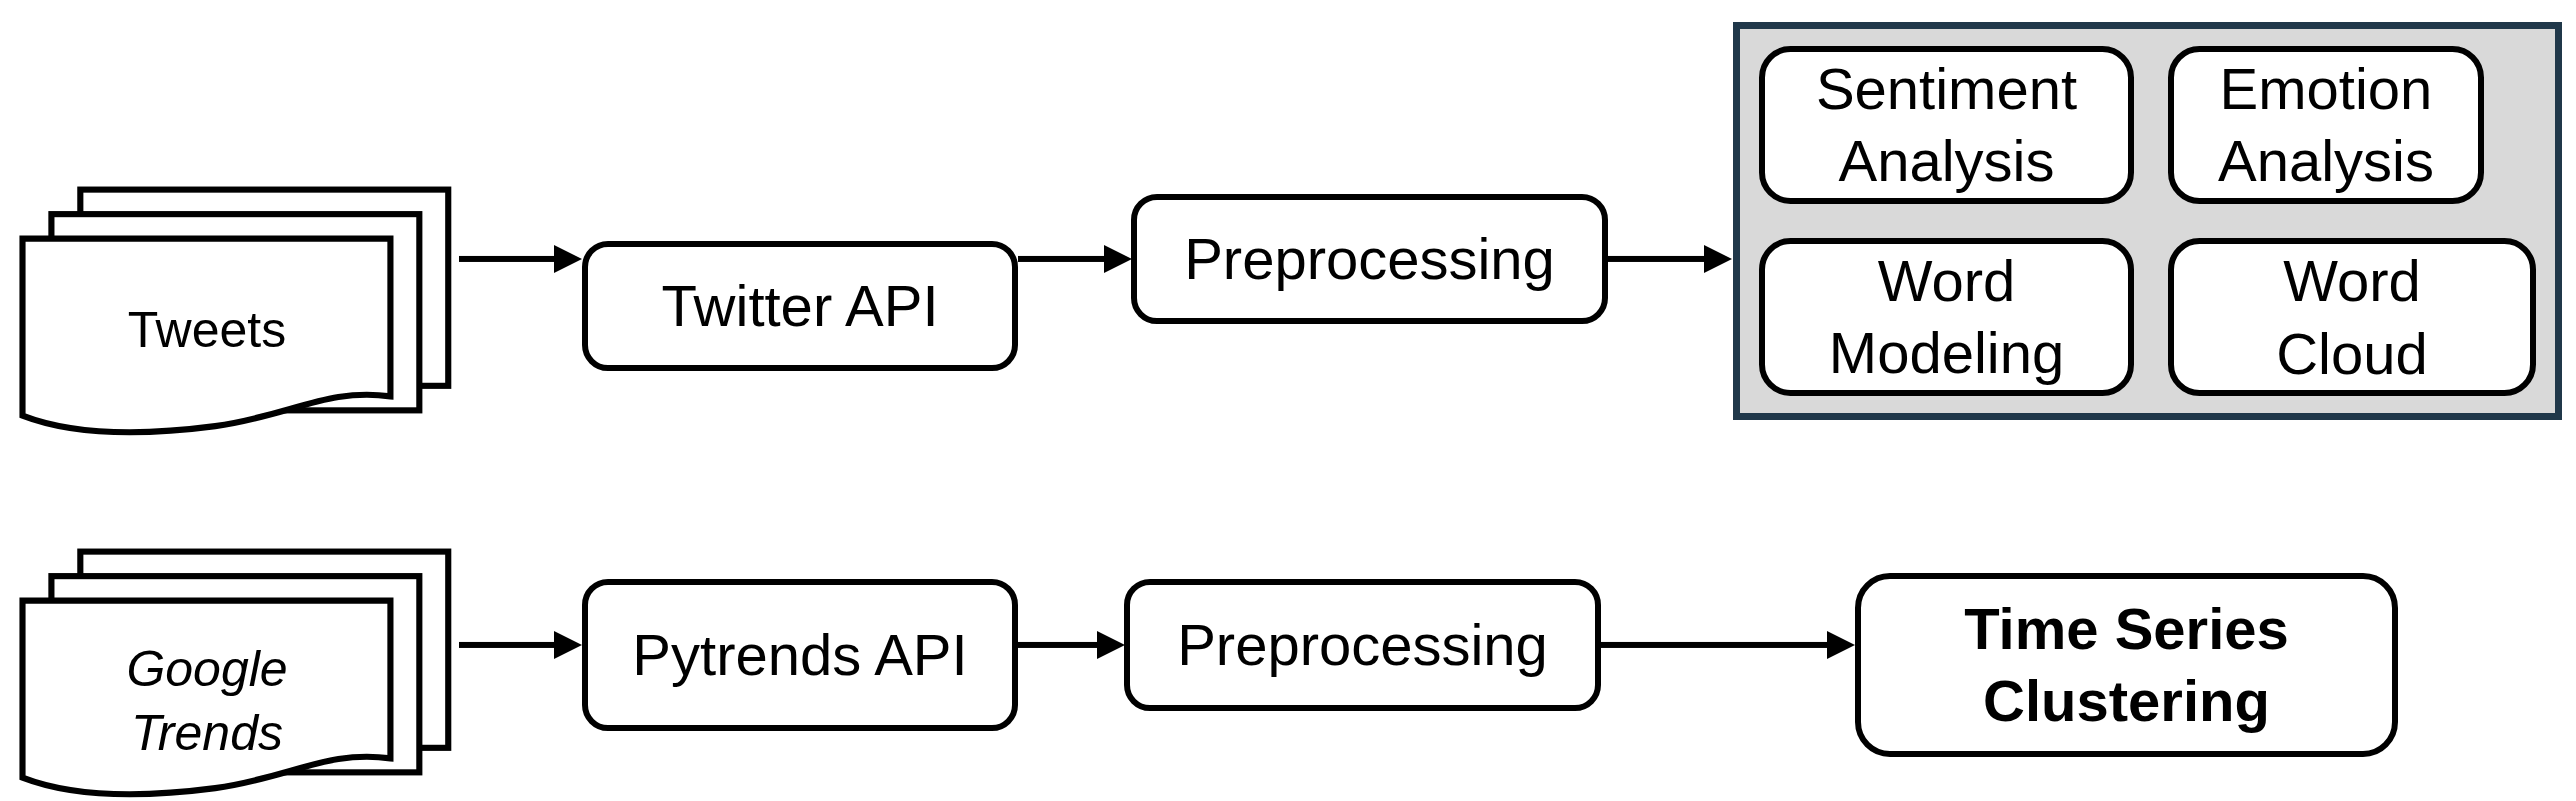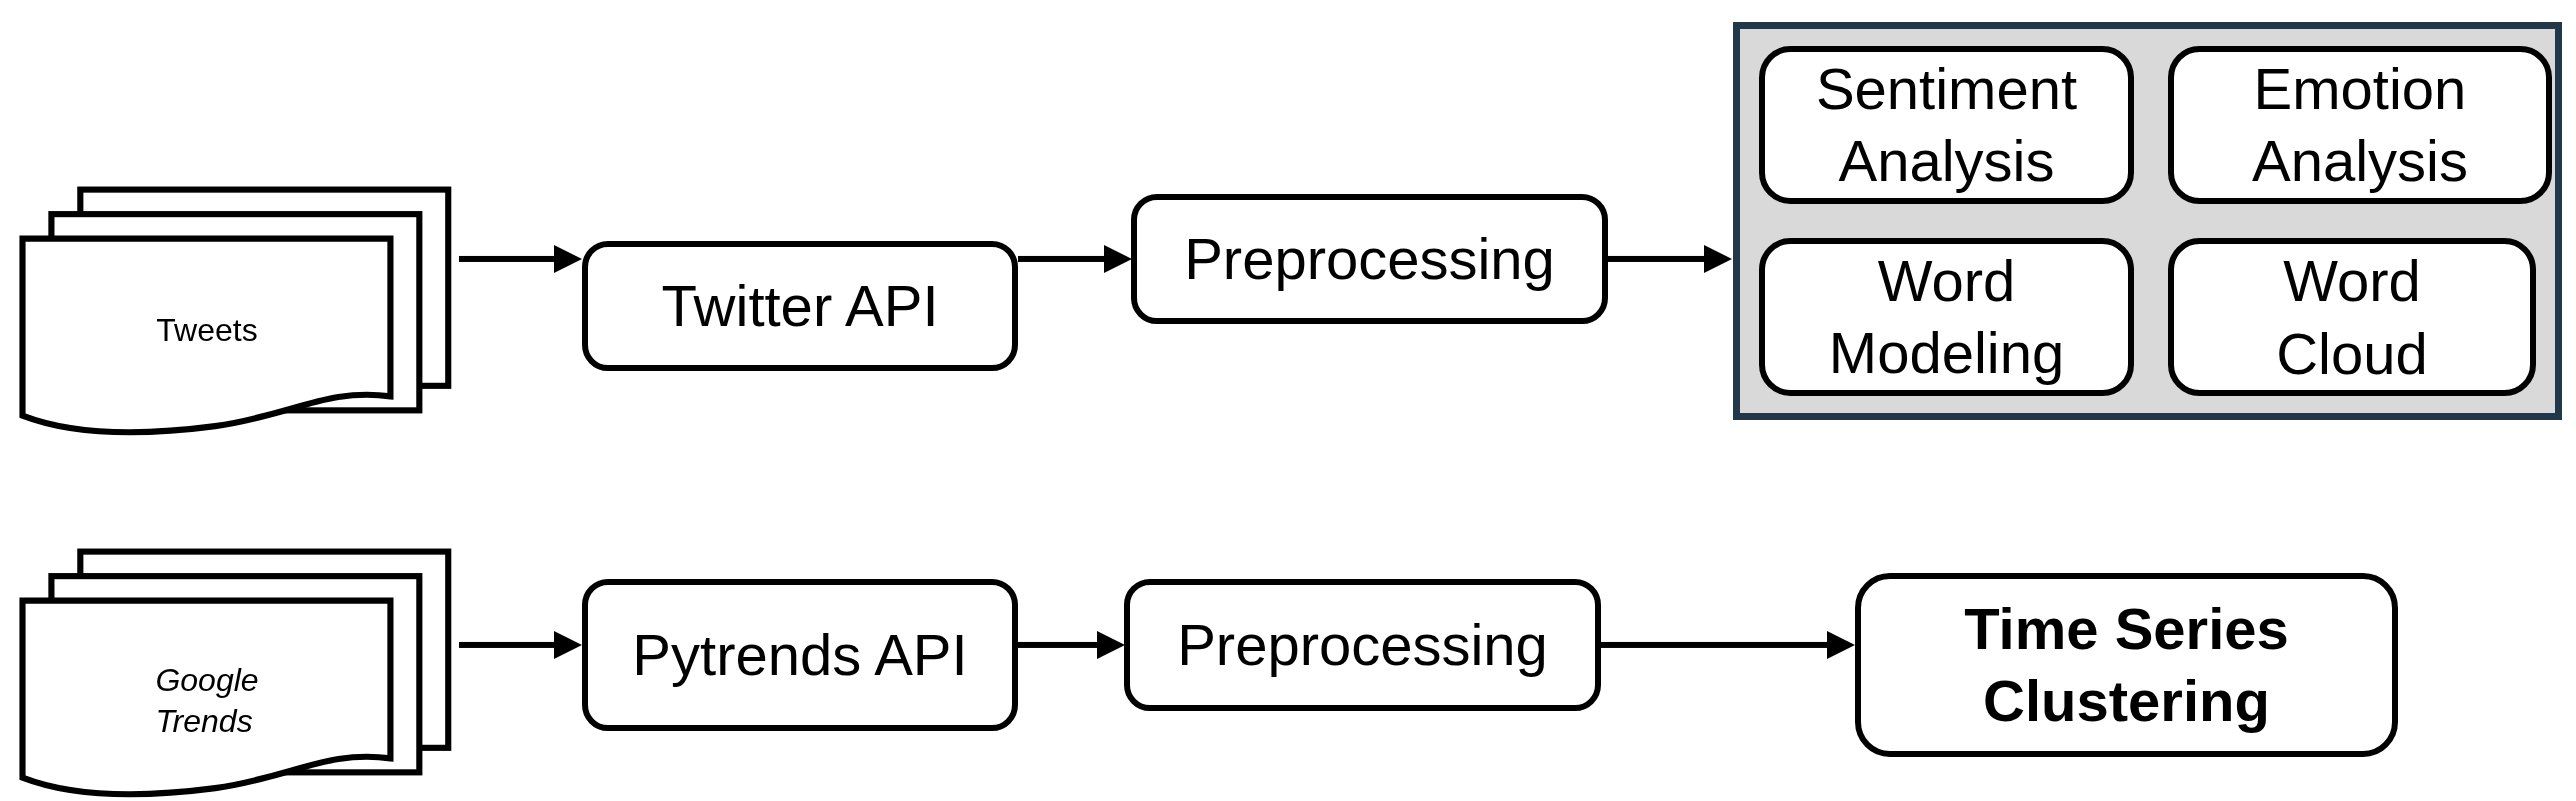--- a/index.html
+++ b/index.html
@@ -64,22 +64,22 @@
     border-top: 14px solid transparent;
     border-bottom: 14px solid transparent;
   }
 
   
   .doc-label {
     position: absolute;
     display: flex;
     align-items: center;
     justify-content: center;
-    text-align: left;
-    font-size: 32px;
+    text-align: center;
+    font-size: 50px;
     line-height: 1.28;
     white-space: pre-line;
     color: var(--text, #000000);
   }
 
   svg .page {
     fill: var(--box-fill, #ffffff);
     stroke: var(--box-border, #000000);
     stroke-width: 7;
   }
@@ -119,21 +119,21 @@
   <div class="head"></div>
 </div>
 
 <div class="group" style="left:1733px; top:22px; width:829px; height:398px;"></div>
 
 <div class="box" style="left:1759px; top:46px; width:375px; height:158px; border-radius:31.5px;">
   <span>Sentiment
 Analysis</span>
 </div>
 
-<div class="box" style="left:2168px; top:46px; width:384px; height:158px; border-radius:31.5px;align-items:center;">
+<div class="box" style="left:2168px; top:46px; width:316px; height:158px; border-radius:31.5px;align-items:center;">
   <span>Emotion
 Analysis</span>
 </div>
 
 <div class="box" style="left:1759px; top:238px; width:375px; height:158px; border-radius:31.5px;">
   <span>Word
 Modeling</span>
 </div>
 
 <div class="box" style="left:2168px; top:238px; width:368px; height:158px; border-radius:31.5px;align-items:flex-end;">

